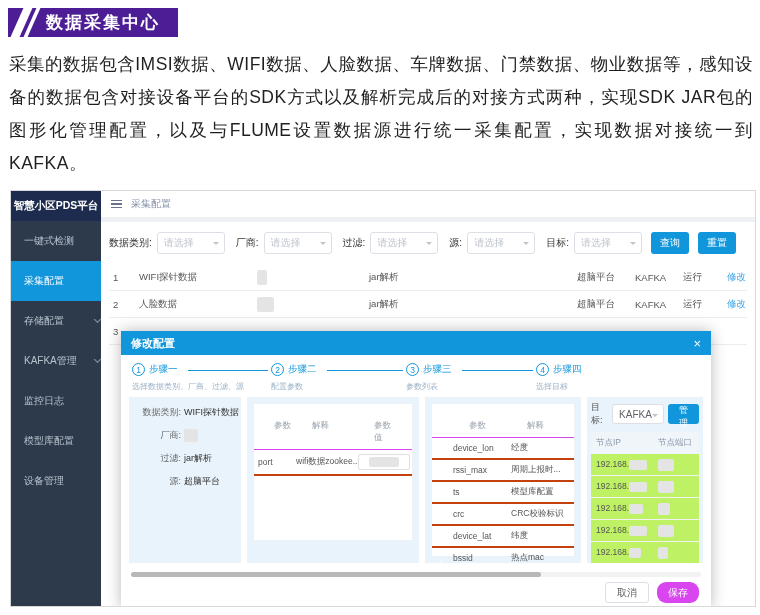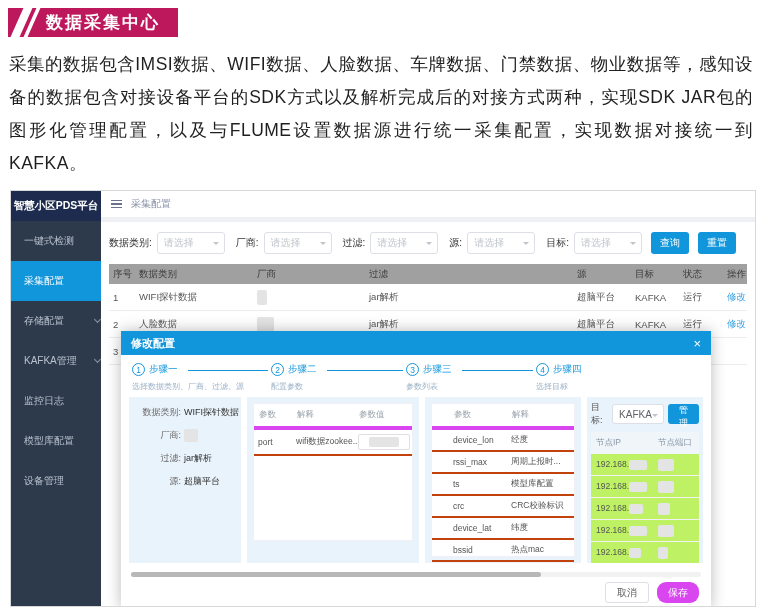--- a/index.html
+++ b/index.html
@@ -1,19 +1,19 @@
 <!DOCTYPE html>
 <html><head>
 <meta charset="utf-8">
 <style>
   * { margin:0; padding:0; box-sizing:border-box; }
   html,body { width:760px; height:615px; background:#fff; font-family:"Liberation Sans","DejaVu Sans",sans-serif; overflow:hidden; position:relative; }
 
   
-  .banner { position:absolute; left:8px; top:8px; height:29px; background:#be185d; color:#fff;
+  .banner { position:absolute; left:8px; top:8px; height:29px; background:#4c1d95; color:#fff;
             display:flex; align-items:center; padding:0 18px 0 38px; font-size:17px; font-weight:bold; letter-spacing:2px; }
   .slash-a { position:absolute; left:9px; top:-1px; width:9px; height:31px; background:#fff; transform:skewX(-24deg); }
   .slash-b { position:absolute; left:22px; top:-1px; width:4px; height:31px; background:#fff; transform:skewX(-24deg); }
 
   
   .intro { position:absolute; left:9px; top:48px; width:744px; font-size:17.5px; line-height:33px;
            color:#1f1f1f; text-align:justify; letter-spacing:0.5px; }
 
   
   .app { position:absolute; left:10px; top:190px; width:746px; height:417px; border:1px solid #d8d8d8; background:#fff; overflow:hidden; }
@@ -69,21 +69,21 @@
   .m-body { display:flex; gap:6px; padding:2px 8px 0; height:168px; flex:none; }
   .panel { background:#e9f3fb; padding:6px; overflow:hidden; }
   .panelA { width:112px; font-size:9px; color:#555; padding-top:9px; }
   .info-line { display:flex; align-items:center; margin-bottom:10px; }
   .il-label { width:46px; text-align:right; color:#666; flex:none; }
   .il-value { color:#333; margin-left:3px; white-space:nowrap; }
   .panelB { width:172px; }
   .panelC { width:156px; }
   .panelD { flex:1; padding:4px; }
   .ptable { background:#fff; border:1px solid #eef2f6; font-size:8.5px; color:#555; }
-  .pt-head { display:flex; color:#9aa3ad; padding:5px 5px; border-bottom:4px solid #d946ef; }
+  .pt-head { display:flex; color:#9aa3ad; padding:5px 20px; border-bottom:1px solid #d946ef;margin-top:11px; }
   .pt-row { display:flex; align-items:center; padding:4px; border-bottom:2px solid #c2410c; }
   .pb-c1{width:38px;flex:none;} .pb-c2{width:62px;flex:none;white-space:nowrap;overflow:hidden;} .pb-c3{flex:1;}
   .vinput { width:52px; height:16px; background:#fff; border:1px solid #e0e0e0; border-radius:2px; display:flex; align-items:center; justify-content:center; }
   .pc-cb{width:17px;flex:none;} .pc-c1{width:58px;flex:none;overflow:hidden;} .pc-c2{flex:1;white-space:nowrap;overflow:hidden;}
   .cb { width:11px; height:11px; background:#1296db; border-radius:2px; position:relative; cursor:pointer; }
   .cb::after { content:"✓"; position:absolute; left:1.5px; top:-0.5px; color:#fff; font-size:8px; }
   .target-row { display:flex; align-items:center; gap:4px; font-size:9px; color:#555; margin-bottom:5px; }
   .btn-mini { height:20px; padding:0 8px; background:#1296db; color:#fff; border:none; border-radius:3px; font-size:9px; cursor:pointer; }
   .pd-head { display:flex; background:#f0f5fa; color:#8a98a8; padding:5px 5px; font-size:8.5px; }
   .pd-row { display:flex; align-items:center; padding:0 5px; height:22px; border-bottom:1px solid #f2f2f2; background:#bef264; font-size:8.5px; color:#555; }
@@ -165,30 +165,20 @@
         </span>
       <span class="flabel">目标:</span>
       <span class="sel">
           <span>请选择</span>
         </span>
       <button class="btn">查询</button>
       <button class="btn">重置</button>
     </div>
 
     <div class="dtable">
-      <div class="trow thead">
-        <span class="c c-seq">序号</span>
-        <span class="c c-cat">数据类别</span>
-        <span class="c c-ven">厂商</span>
-        <span class="c c-fil">过滤</span>
-        <span class="c c-src">源</span>
-        <span class="c c-tgt">目标</span>
-        <span class="c c-sta">状态</span>
-        <span class="c c-act">操作</span>
-      </div>
       <div class="trow tr-body">
         <span class="c c-seq">1</span>
         <span class="c c-cat">WIFI探针数据</span>
         <span class="c c-ven"><span class="redact" style="width:10px;height:15px"></span></span>
         <span class="c c-fil">jar解析</span>
         <span class="c c-src">超脑平台</span>
         <span class="c c-tgt">KAFKA</span>
         <span class="c c-sta">运行</span>
         <span class="c c-act link">修改</span>
       </div>

